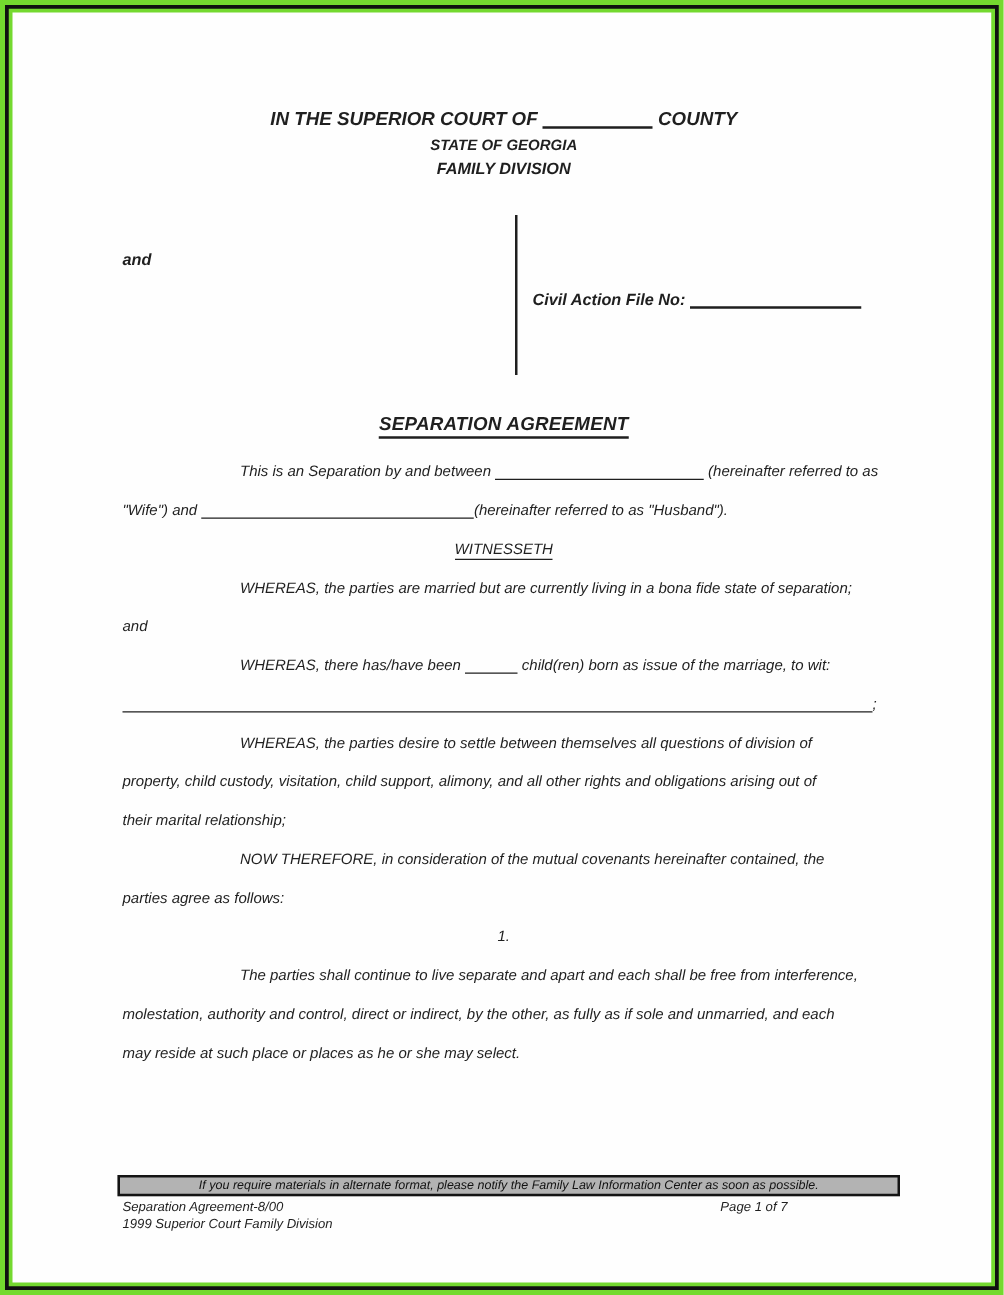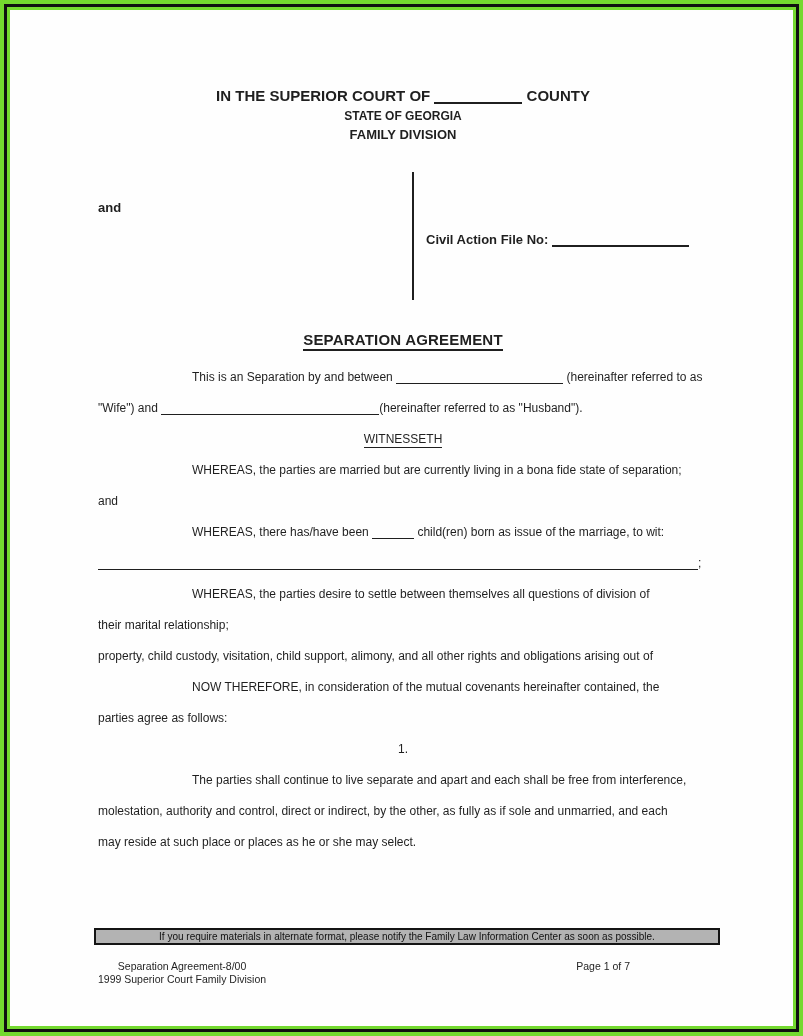--- a/index.html
+++ b/index.html
@@ -8,21 +8,21 @@
     --ink: #1f1f1f;
     --banner-gray: #b3b3b3;
   }
   * { margin: 0; padding: 0; box-sizing: border-box; }
   body {
     font-family: "Liberation Sans", "DejaVu Sans", sans-serif;
     background: #ffffff;
     color: var(--ink);
   }
   .frame-outer { width: 803px; height: 1036px; background: var(--green); padding: 4px; }
-  .frame-mid   { width: 100%; height: 100%; background: var(--frame-black); padding: 3px; }
+  .frame-mid   { width: 100%; height: 100%; background: var(--frame-black); padding: 3px; font-style: italic; }
   .frame-inner { width: 100%; height: 100%; background: var(--green); padding: 3px; }
   .page {
     width: 100%; height: 100%;
     background: #fefefe;
     position: relative;
     padding: 76px 85px 0 88px;
     overflow: hidden;
   }
 
   
@@ -72,21 +72,21 @@
   .banner {
     background: var(--banner-gray);
     border: 2px solid #141414;
     margin: 0 -12px 0 -4px;
     text-align: center;
     font-size: 10px;
     line-height: 11px;
     padding: 1px 0;
     color: #111;
   }
-  .footer-row { display: flex; margin-top: 15px; font-size: 10.5px; line-height: 12.5px; text-align: center; }
+  .footer-row { display: flex; margin-top: 3px; font-size: 10.5px; line-height: 12.5px; }
   .footer-page { margin-left: auto; margin-right: 78px; }
 </style>
 </head>
 <body>
 
 <div class="frame-outer">
   <div class="frame-mid">
     <div class="frame-inner">
       <div class="page">
 
@@ -110,22 +110,22 @@
 
         <div id="body-lines">
             <div class="line indent"><span>This is an Separation by and between </span><span class="blank" style="width: 167px;"></span><span> (hereinafter referred to as</span></div>
             <div class="line"><span>"Wife") and </span><span class="blank" style="width: 218px;"></span><span>(hereinafter referred to as "Husband").</span></div>
             <div class="line center"><span class="underlined">WITNESSETH</span></div>
             <div class="line indent"><span>WHEREAS, the parties are married but are currently living in a bona fide state of separation;</span></div>
             <div class="line"><span>and</span></div>
             <div class="line indent"><span>WHEREAS, there has/have been </span><span class="blank" style="width: 42px;"></span><span> child(ren) born as issue of the marriage, to wit:</span></div>
             <div class="line"><span class="blank" style="width: 600px;"></span><span>;</span></div>
             <div class="line indent"><span>WHEREAS, the parties desire to settle between themselves all questions of division of</span></div>
+            <div class="line"><span>property, child custody, visitation, child support, alimony, and all other rights and obligations arising out of</span></div>
             <div class="line"><span>their marital relationship;</span></div>
-            <div class="line"><span>property, child custody, visitation, child support, alimony, and all other rights and obligations arising out of</span></div>
             <div class="line indent"><span>NOW THEREFORE, in consideration of the mutual covenants hereinafter contained, the</span></div>
             <div class="line"><span>parties agree as follows:</span></div>
             <div class="line center"><span>1.</span></div>
             <div class="line indent"><span>The parties shall continue to live separate and apart and each shall be free from interference,</span></div>
             <div class="line"><span>molestation, authority and control, direct or indirect, by the other, as fully as if sole and unmarried, and each</span></div>
             <div class="line"><span>may reside at such place or places as he or she may select.</span></div>
           </div>
 
         <div class="footer">
           <div class="banner">If you require materials in alternate format, please notify the Family Law Information Center as soon as possible.</div>

